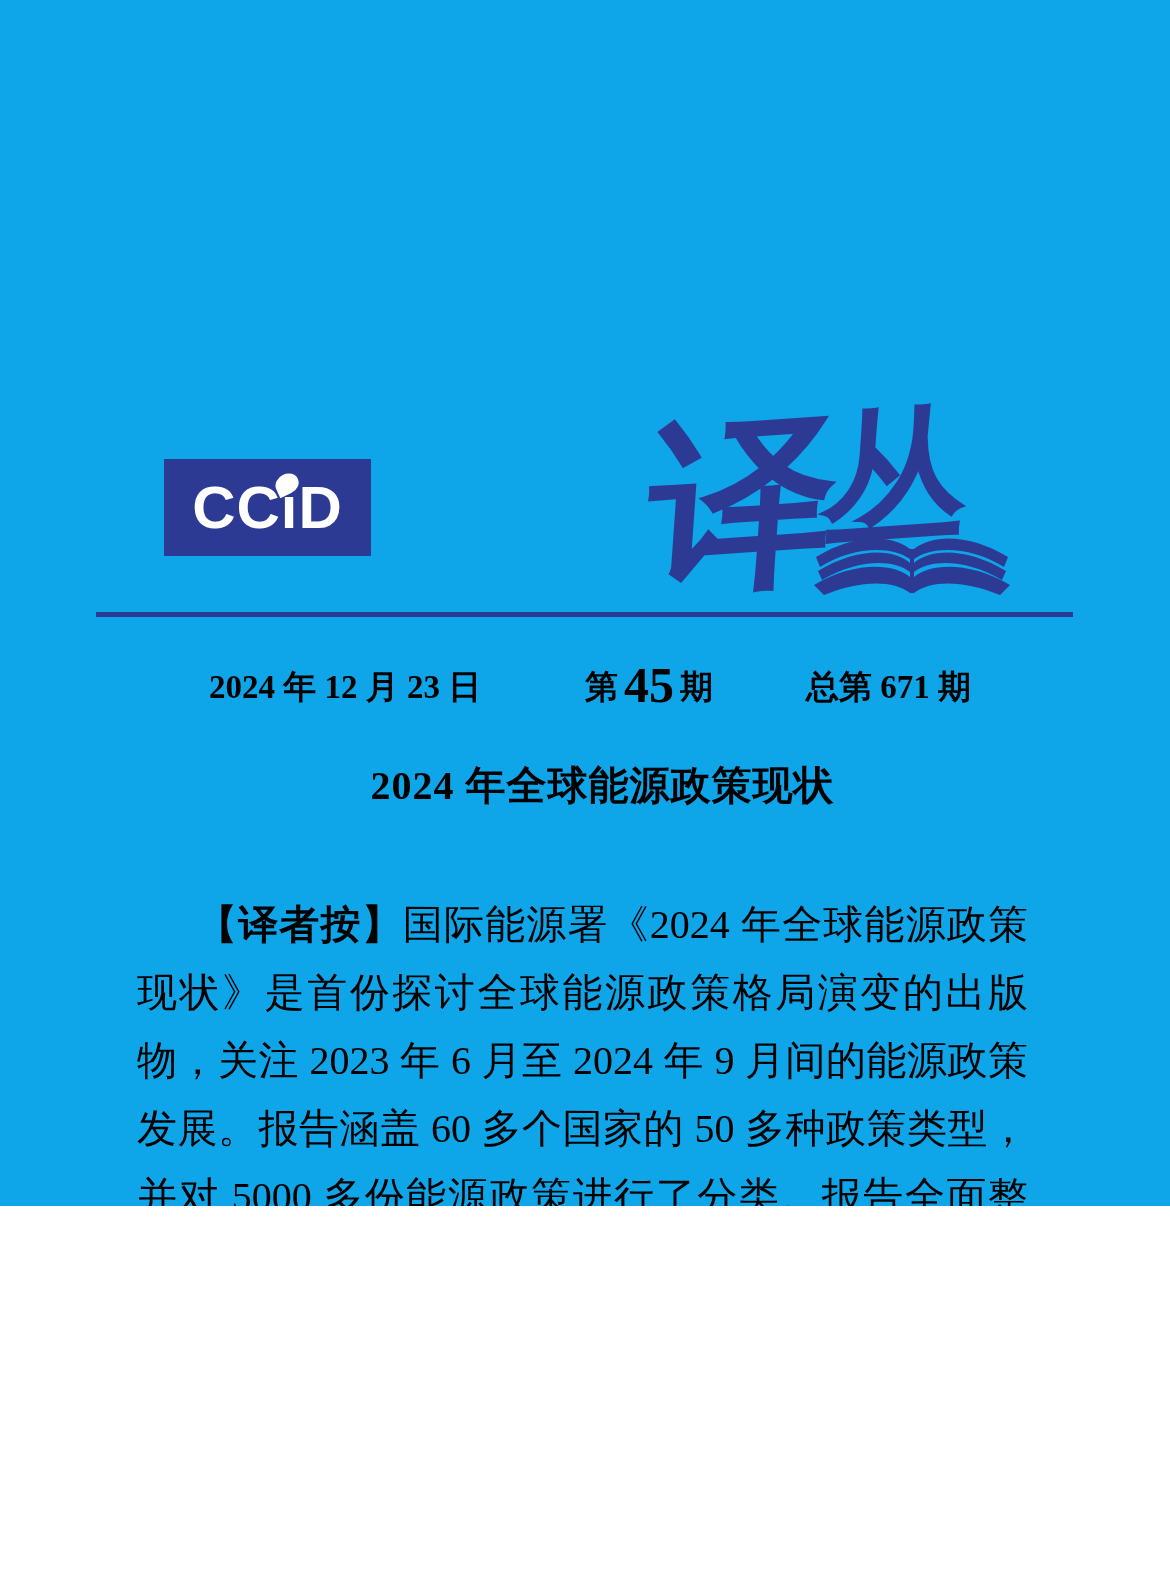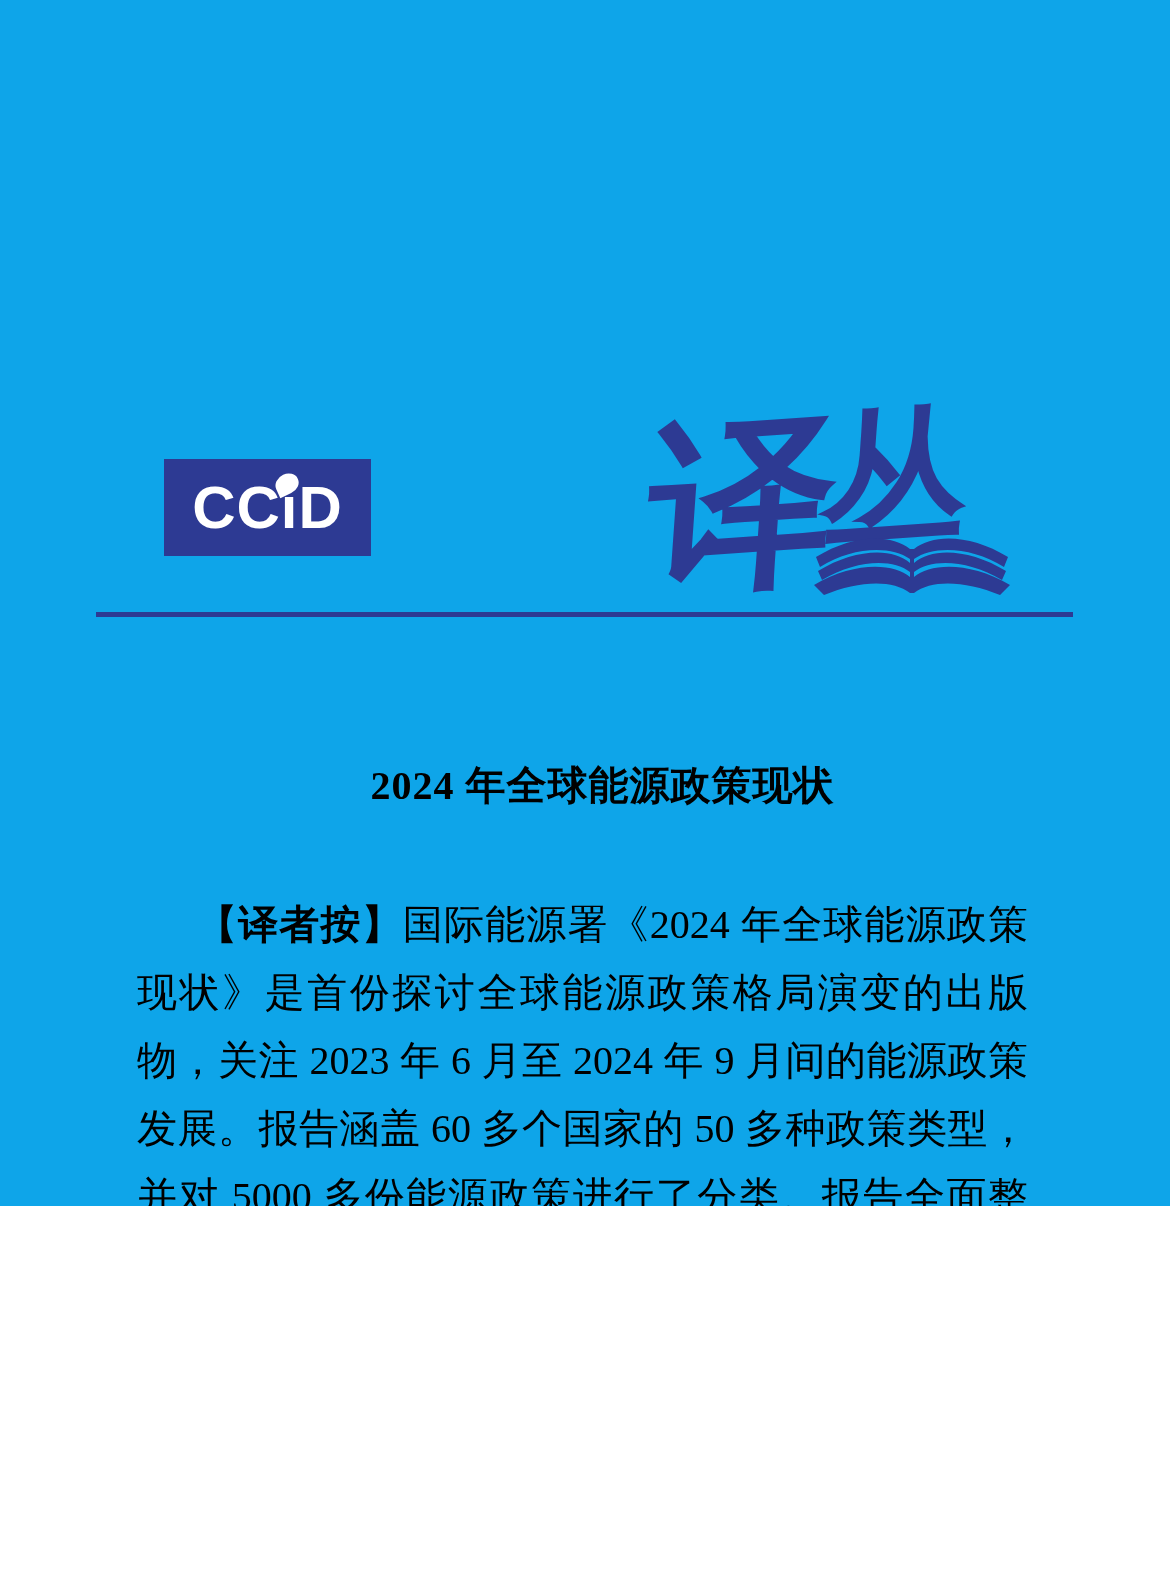--- a/index.html
+++ b/index.html
@@ -126,20 +126,25 @@
           <path d="M6 44 C42 22 80 20 98 36 L98 45 C80 31 44 33 10 53 Z"></path>
           <path d="M2 58 C42 34 82 36 98 50 L98 66 C80 52 46 54 12 68 Z"></path>
         </g>
         <path d="M98 22 L102 22 L102 66 L98 66 Z"></path>
       </g>
     </svg>
   </div>
 
   <div class="masthead-rule"></div>
 
+  <div class="issue-row">
+    <span class="issue-date">2024 年 12 月 23 日</span>
+    <span class="issue-no"><span>第</span><span class="issue-no-num">45</span><span>期</span></span>
+    <span class="issue-cum">总第 671 期</span>
+  </div>
 
   <h1 class="doc-title">2024 年全球能源政策现状</h1>
 
   <p class="abstract"><span class="hei-label">【译者按】</span><span>国际能源署《2024 年全球能源政策现状》是首份探讨全球能源政策格局演变的出版物，关注 2023 年 6 月至 2024 年 9 月间的能源政策发展。报告涵盖 60 多个国家的 50 多种政策类型，并对 5000 多份能源政策进行了分类。报告全面整理了各国能源政策数据集，以帮助用户了解最新趋势，比较不同国家的能源政策立场。报告及其相关数据集审查了在多个国家或地区广泛采用的主要措施，证实了大力加速并实现清洁能源转型的可能性。赛迪智库节能与环保研究所对该报告进行了编译，期望对我国有关部门有所帮助。</span></p>
 
 
   <div class="page-number">- 1 -</div>
 
 </div>
 

